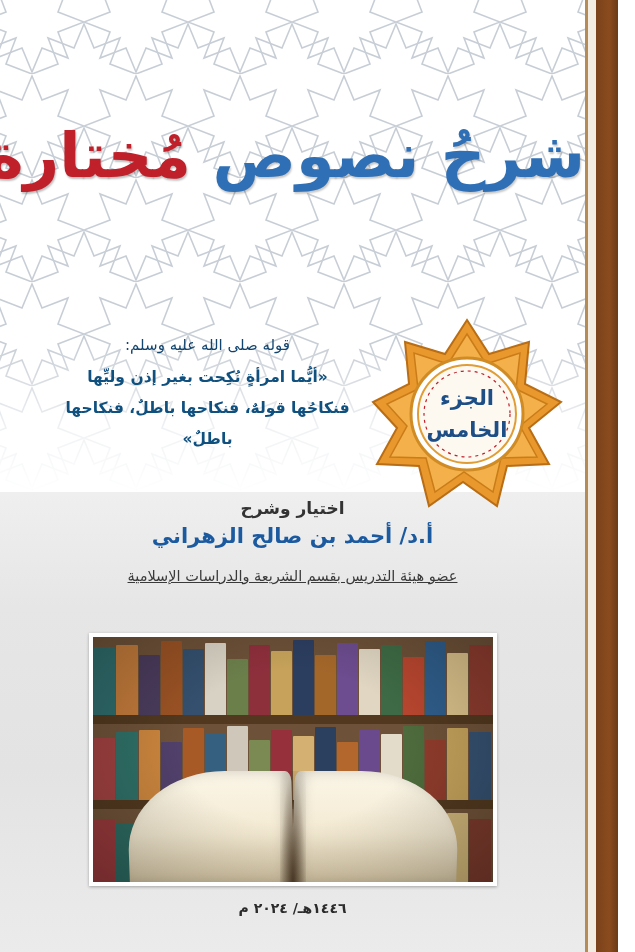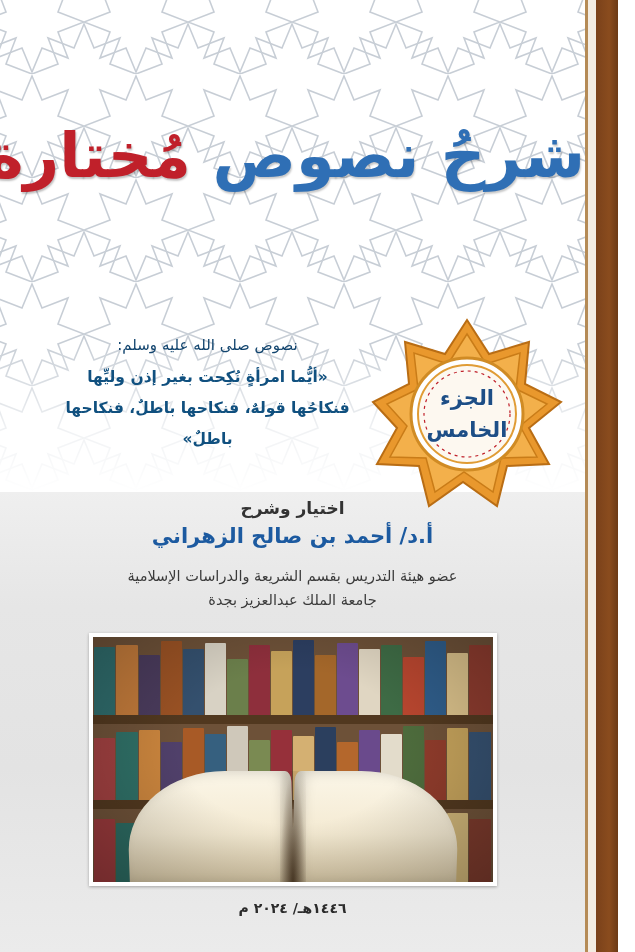--- a/index.html
+++ b/index.html
@@ -188,20 +188,21 @@
     font-size: 21px;
     font-weight: bold;
     color: #1c5aa0;
     margin-bottom: 20px;
   }
   .author-role,
   .author-affil {
     font-size: 14.5px;
     color: #3a3a3a;
     margin-bottom: 8px;
+    text-decoration: underline;
   }
 
   
   .photo-frame {
     position: absolute;
     top: 633px;
     left: 0;
     right: 0;
     margin: 0 auto;
     width: 400px;
@@ -325,21 +326,21 @@
     <div class="lower-bg"></div>
 
     <div class="title-wrap">
       <div class="main-title">
         <span>شرحُ نصوص</span>
         <span class="accent">مُختارة</span>
       </div>
     </div>
 
     <div class="hadith-block">
-      <div class="hadith-intro">نصوص صلى الله عليه وسلم:</div>
+      <div class="hadith-intro">قوله صلى الله عليه وسلم:</div>
       <div class="hadith-line">«أيُّما امرأةٍ نُكِحت بغير إذن وليِّها</div>
       <div class="hadith-line">فنكاحُها قولهٌ، فنكاحها باطلٌ، فنكاحها باطلٌ»</div>
     </div>
 
     <div class="medallion">
       <svg width="192" height="192" viewBox="0 0 192 192" xmlns="http://www.w3.org/2000/svg" aria-hidden="true">
         <g transform="translate(96,96)">
           <g>
             <polygon points="0,-94 22,-60 62,-72 58,-30 94,-12 62,14 82,50 40,52 30,92 -4,68 -38,92 -48,52 -90,50 -70,14 -94,-12 -58,-30 -62,-72 -22,-60" fill="#e9982d" stroke="#b96d14" stroke-width="2"></polygon>
             <polygon points="0,-80 19,-50 53,-61 49,-25 80,-10 53,12 70,43 34,44 26,78 -3,58 -32,78 -41,44 -77,43 -60,12 -80,-10 -49,-25 -53,-61 -19,-50" fill="#f3b04b" stroke="#c97c18" stroke-width="1.5"></polygon>
@@ -352,21 +353,20 @@
       <div class="ring-text">
         <div>الجزء</div>
         <div>الخامس</div>
       </div>
     </div>
 
     <div class="author-block">
       <div class="by-label">اختيار وشرح</div>
       <div class="author-name">أ.د/ أحمد بن صالح الزهراني</div>
       <div class="author-role">عضو هيئة التدريس بقسم الشريعة والدراسات الإسلامية</div>
-      <div class="author-affil">جامعة الملك عبدالعزيز بجدة</div>
     </div>
 
     <div class="photo-frame">
       <div class="photo">
 
         <div class="books-row" style="top:0; height:78px;">
           <div class="bk" style="height:70px;background:#8c3b2e"></div>
           <div class="bk" style="height:62px;background:#d9c08a"></div>
           <div class="bk" style="height:74px;background:#2f5d8a"></div>
           <div class="bk" style="height:58px;background:#b8462f"></div>

